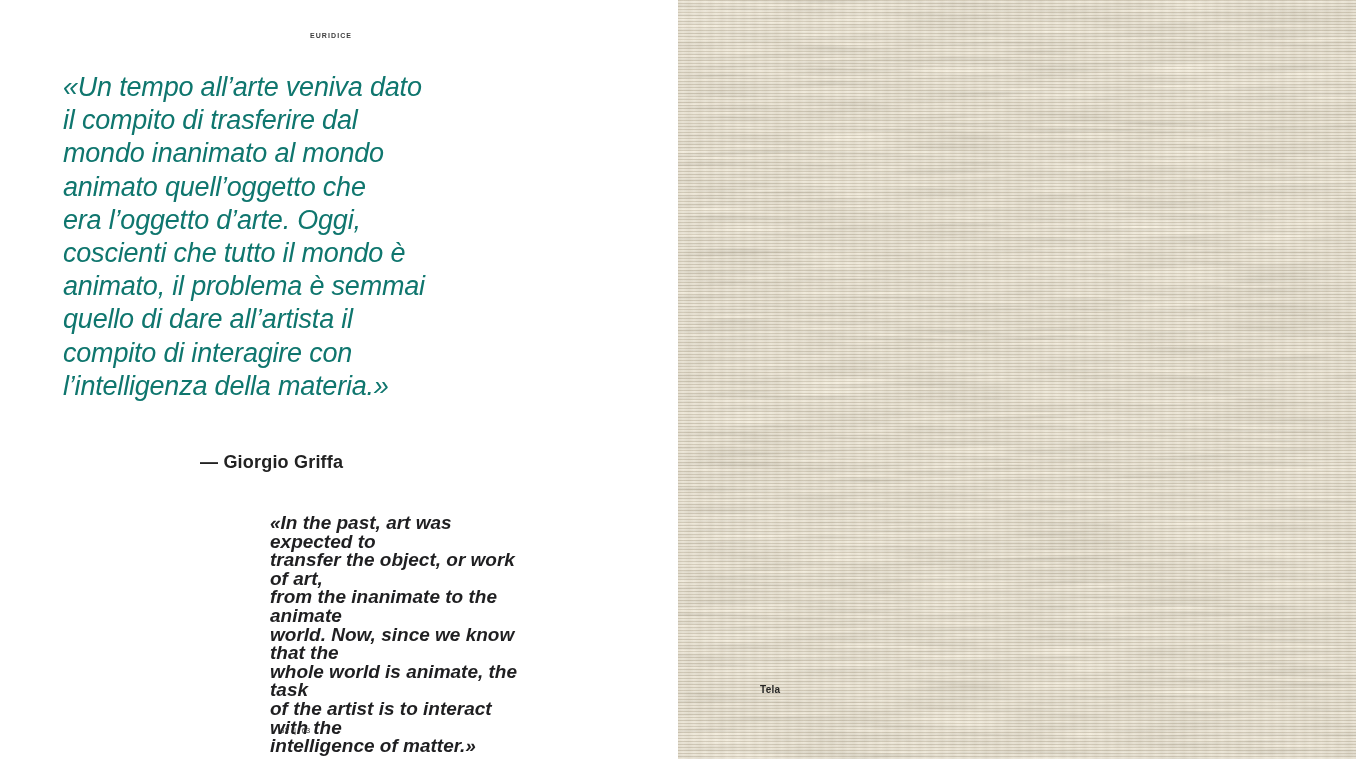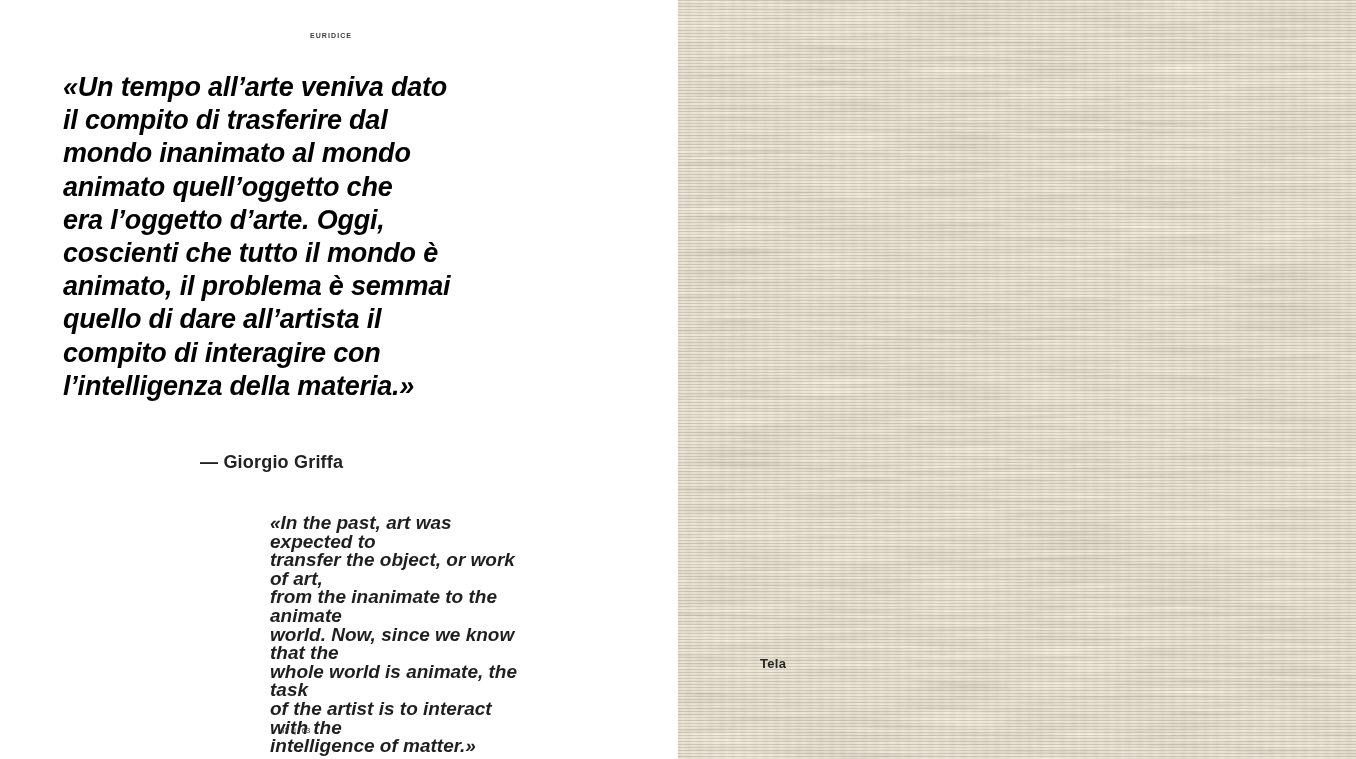--- a/index.html
+++ b/index.html
@@ -31,25 +31,25 @@
     font-size: 7px;
     font-weight: 700;
     letter-spacing: 1.1px;
     color: #3d3d3d;
   }
   .quote-it {
     position: absolute;
     left: 63px; top: 71px;
     width: 560px;
     font-style: italic;
-    font-weight: 700;
+    font-weight: 400;
     font-size: 27px;
     line-height: 33.2px;
     letter-spacing: -0.2px;
-    color: #000000;
+    color: #0f766e;
     white-space: pre-line;
   }
   .attribution {
     position: absolute;
     left: 200px; top: 452px;
     font-size: 18px;
     font-weight: 600;
     color: #222222;
     letter-spacing: 0.2px;
   }
@@ -100,22 +100,22 @@
       ),
       repeating-linear-gradient(
         to right,
         rgba(120, 104, 72, 0.05) 0px,
         rgba(255, 250, 235, 0.04) 5px,
         rgba(120, 104, 72, 0.05) 11px
       );
   }
   .tela-label {
     position: absolute;
-    left: 82px; top: 656px;
-    font-size: 13px;
+    left: 82px; top: 684px;
+    font-size: 10px;
     font-weight: 700;
     color: #262626;
     letter-spacing: 0.3px;
   }
 </style>
 </head>
 <body>
 
 <div class="spread">
 

